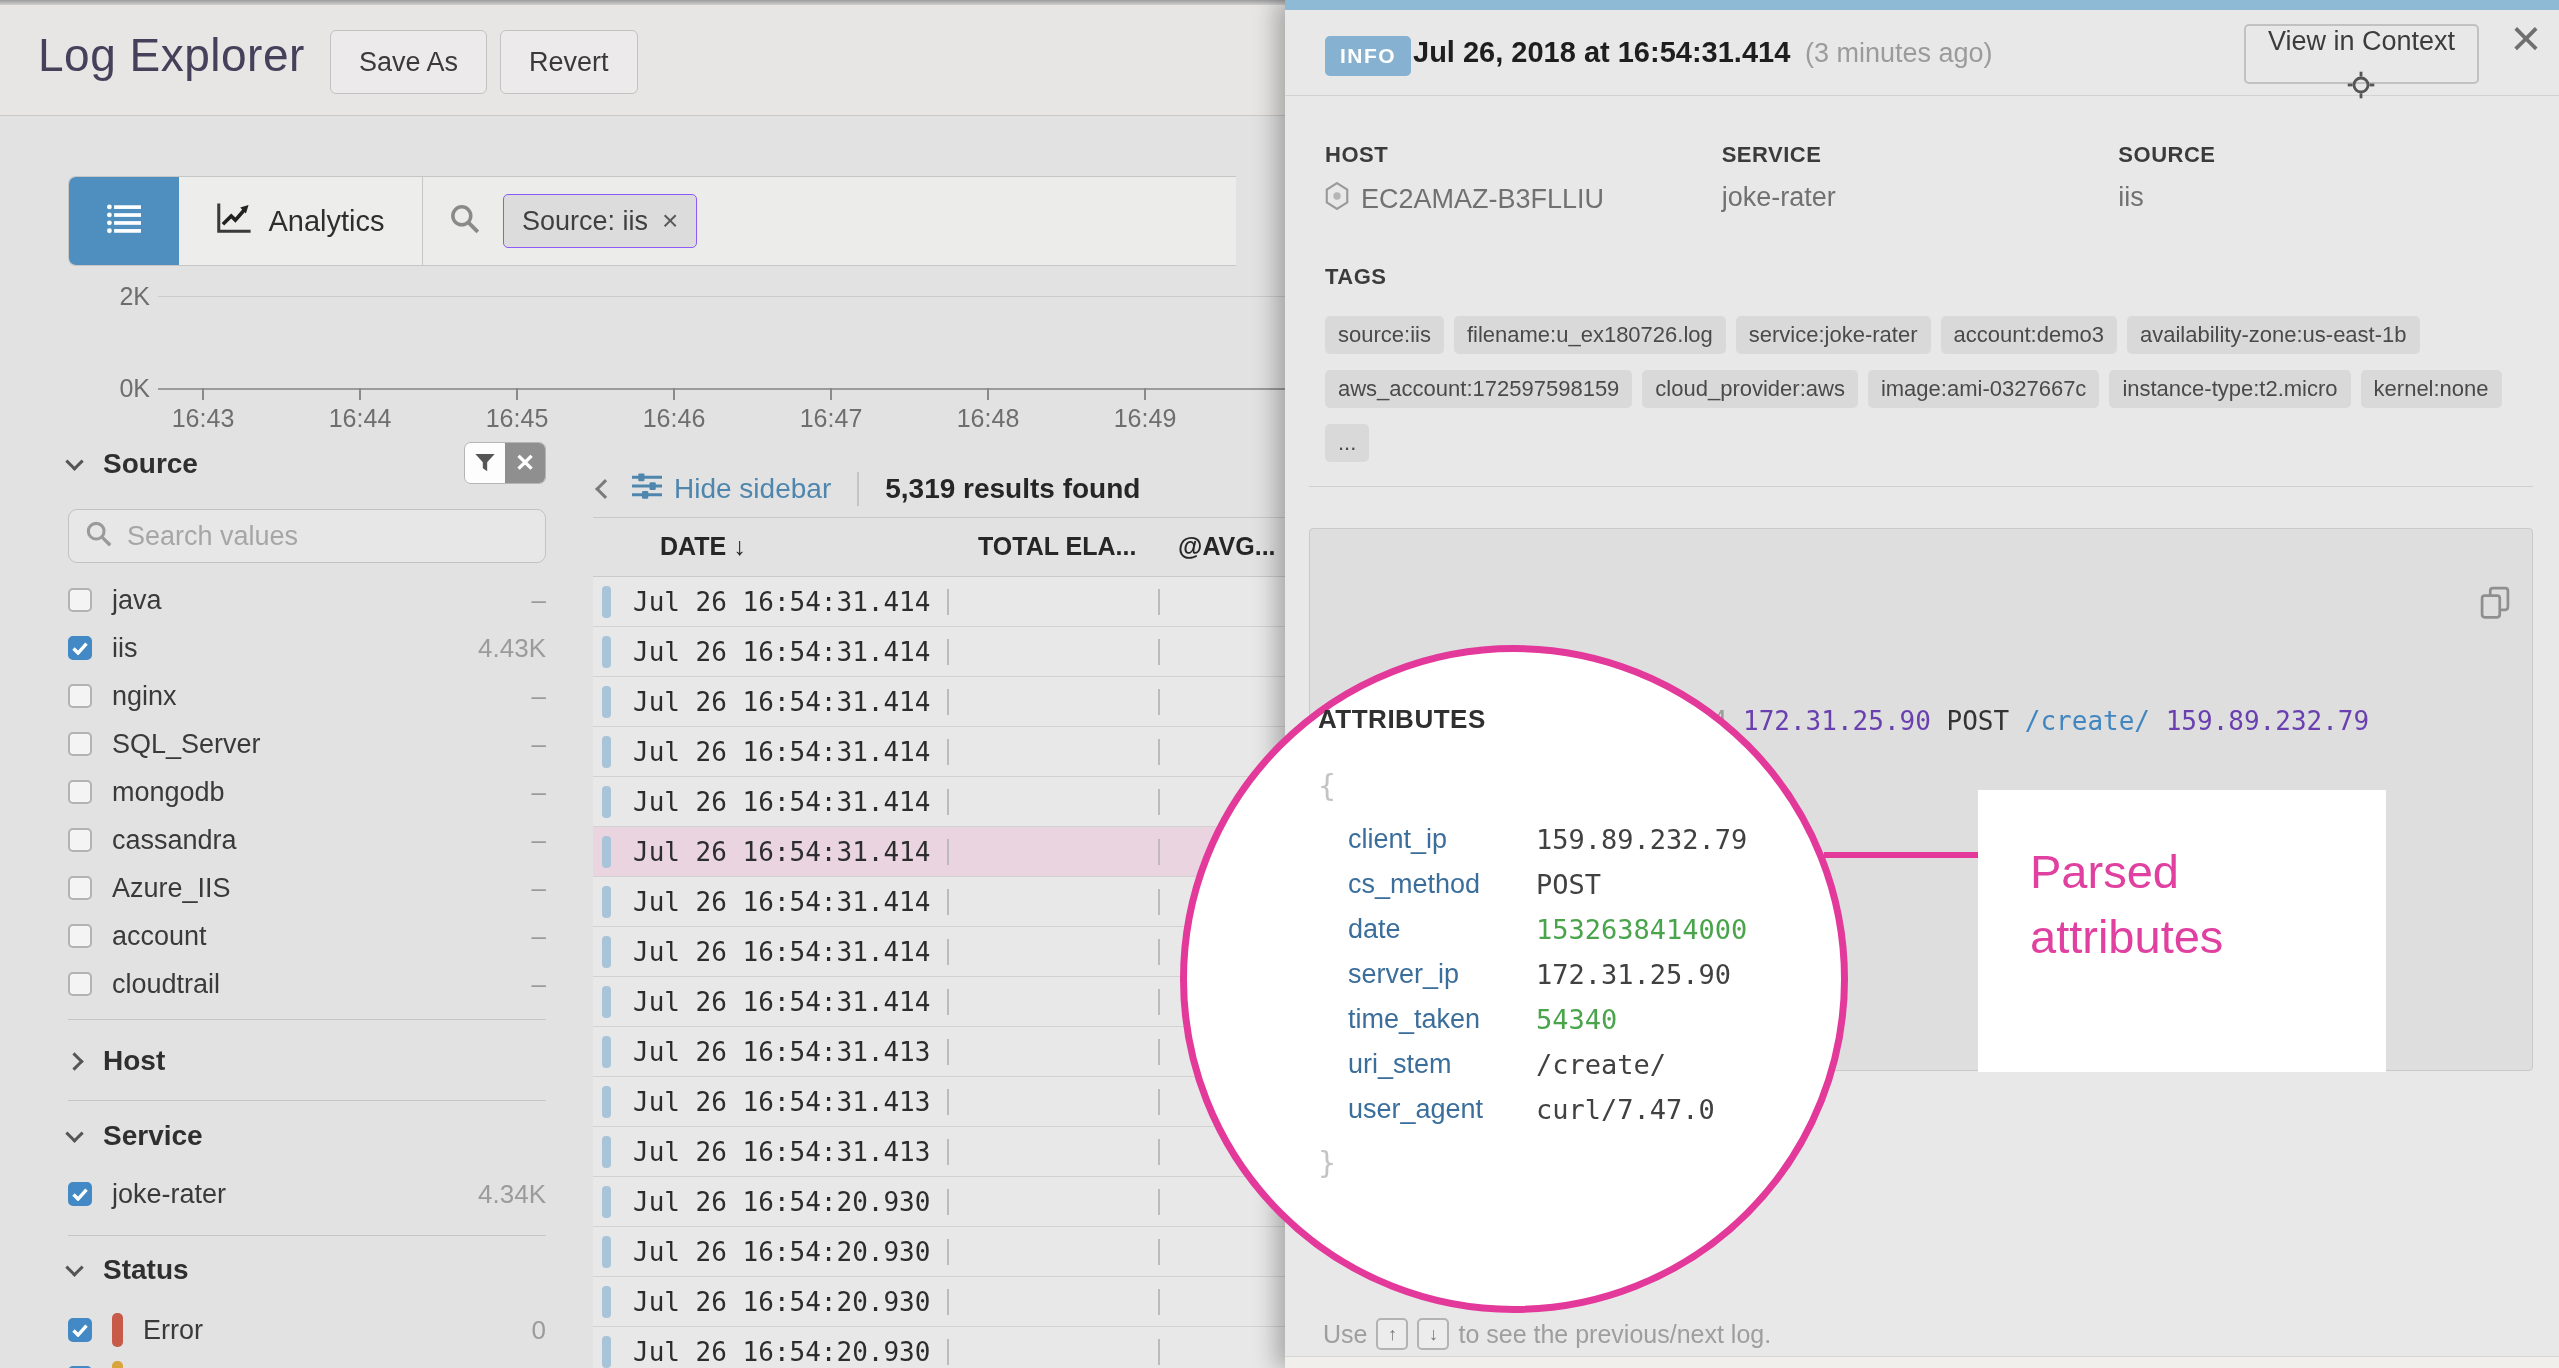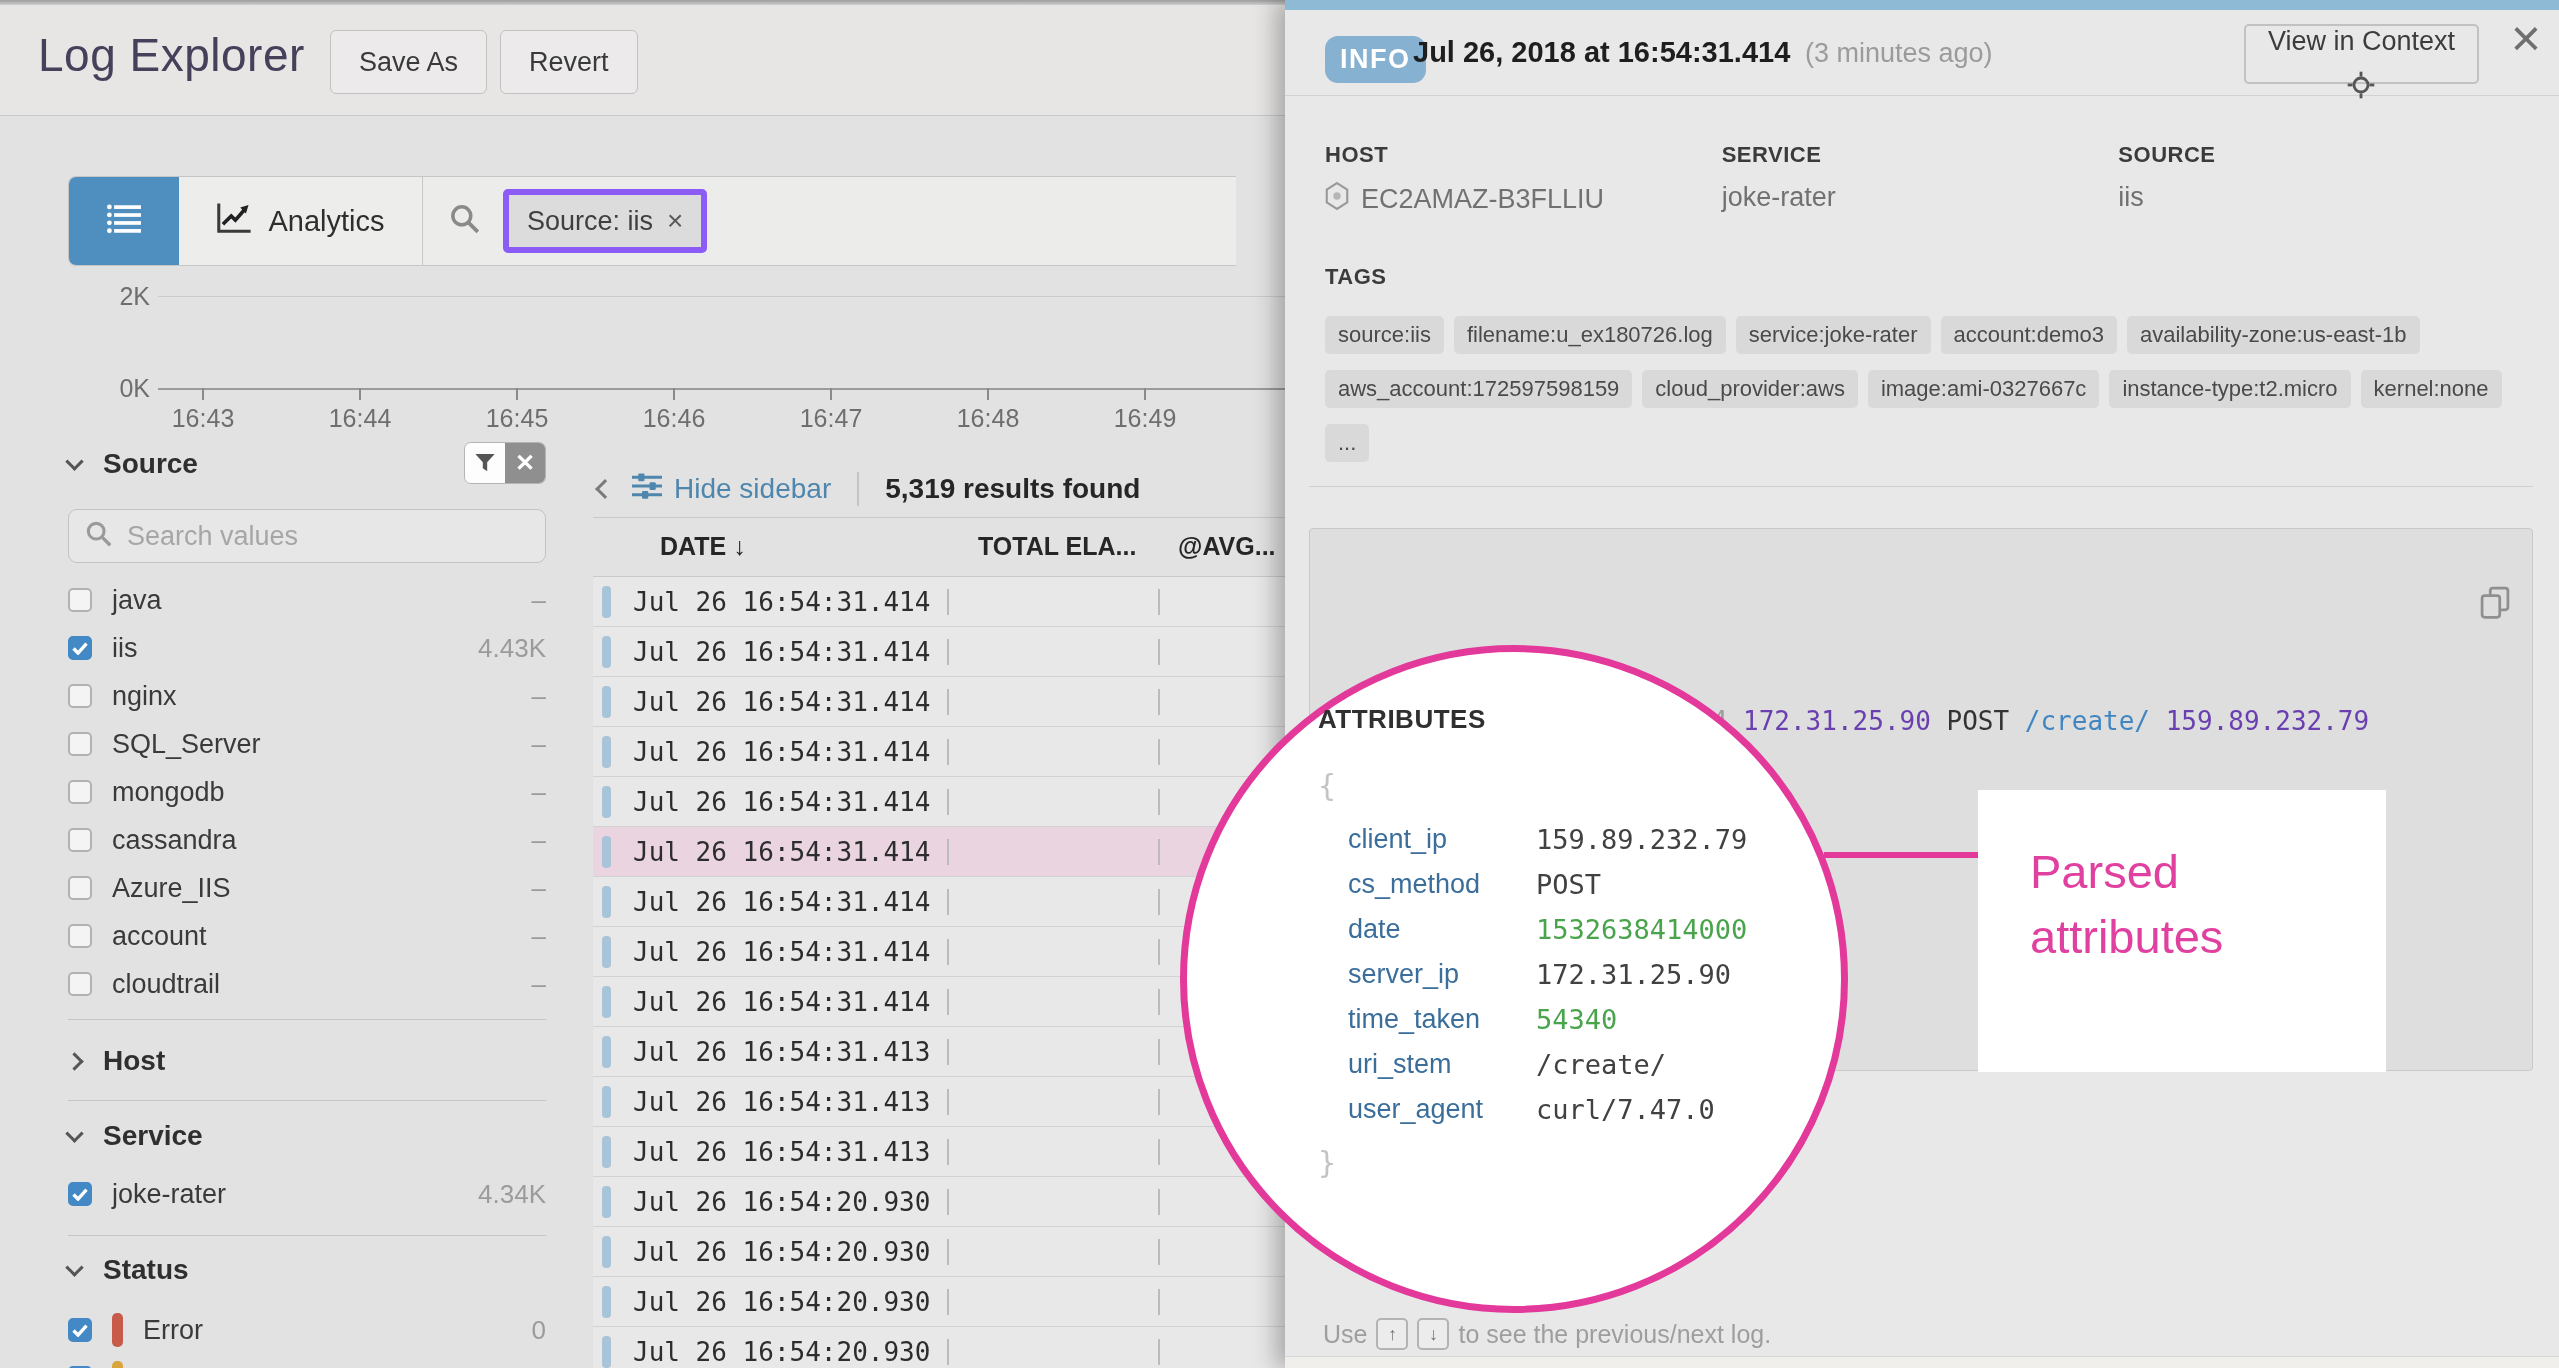--- a/index.html
+++ b/index.html
@@ -24,21 +24,21 @@
   .toolbar { position:absolute; left:68px; top:176px; width:1168px; height:90px;
     display:flex; border:1px solid #c6c6c6; border-right:none; border-radius:8px 0 0 8px;
     background:#ededec; overflow:hidden; }
   .seg-list { width:110px; background:#4e8fc0; display:flex; align-items:center;
     justify-content:center; cursor:pointer; }
   .seg-analytics { width:244px; display:flex; align-items:center; justify-content:center;
     gap:16px; border-right:1px solid #c6c6c6; font-size:29px; color:#2e2e2e; cursor:pointer; }
   .seg-search { flex:1; display:flex; align-items:center; padding-left:26px; gap:22px;
     background:#ececeb; }
   .chip { display:inline-flex; align-items:center; gap:14px; background:#dcdcdc;
-    border:6px solid #8b5cf6; border-radius:5px; padding:10px 18px; font-size:27px;
+    border:1px solid #8b5cf6; border-radius:5px; padding:10px 18px; font-size:27px;
     color:#3f3f3f; cursor:pointer; }
   .chip .x { color:#5a5a5a; font-size:28px; cursor:pointer; }
 
   
   .chart { position:absolute; left:80px; top:270px; width:1217px; height:175px; }
   .ylab { position:absolute; left:0; width:70px; text-align:right; font-size:25px; color:#6e6e6e; }
   .gridline { position:absolute; left:78px; right:0; border-top:1px solid #cbcbcb; }
   .axisline { position:absolute; left:78px; right:0; border-top:2px solid #9b9b9b; }
   .x-tick { position:absolute; top:118px; width:2px; height:12px; background:#8a8a8a; }
   .x-tick .tick-label { position:absolute; top:16px; left:1px; transform:translateX(-50%);
@@ -102,22 +102,22 @@
   .tick { position:absolute; top:12px; width:2px; height:26px; background:#bbb; }
   .tick.t1 { left:354px; } .tick.t2 { left:565px; }
 
   
   .panel { position:absolute; left:1285px; top:0; width:1274px; height:1368px;
     background:#e8e8e8; box-shadow:-9px 0 22px rgba(0,0,0,.28); z-index:10; }
   .p-topbar { position:absolute; left:0; top:0; width:100%; height:10px; background:#8fbad6; }
   .p-header { position:absolute; left:0; top:10px; width:100%; height:86px;
     border-bottom:1px solid #d2d2d2; }
   .badge { position:absolute; left:40px; top:26px; background:#86b1d0; color:#fff;
-    font-weight:bold; font-size:27px; letter-spacing:1.5px; padding:8px 15px;
-    border-radius:13px; }
+    font-weight:bold; font-size:21px; letter-spacing:1.5px; padding:8px 15px;
+    border-radius:5px; }
   .p-time { position:absolute; left:128px; top:26px; font-size:29px; font-weight:bold;
     color:#1e1e1e; }
   .p-ago { position:absolute; left:520px; top:28px; font-size:27px; color:#9b9b9b; }
   .ctx-btn { position:absolute; right:80px; top:14px; height:60px; display:flex;
     align-items:center; gap:14px; padding:0 22px; border:2px solid #c1c1c1; border-radius:5px;
     font-size:27px; color:#3c3c3c; cursor:pointer;flex-direction:column; }
   .p-close { position:absolute; right:18px; top:2px; font-size:52px; font-weight:200;
     color:#6f6f6f; cursor:pointer; line-height:1; }
   .p-meta { position:absolute; left:40px; top:142px; width:1190px; display:flex; }
   .meta-col { width:410px; }

